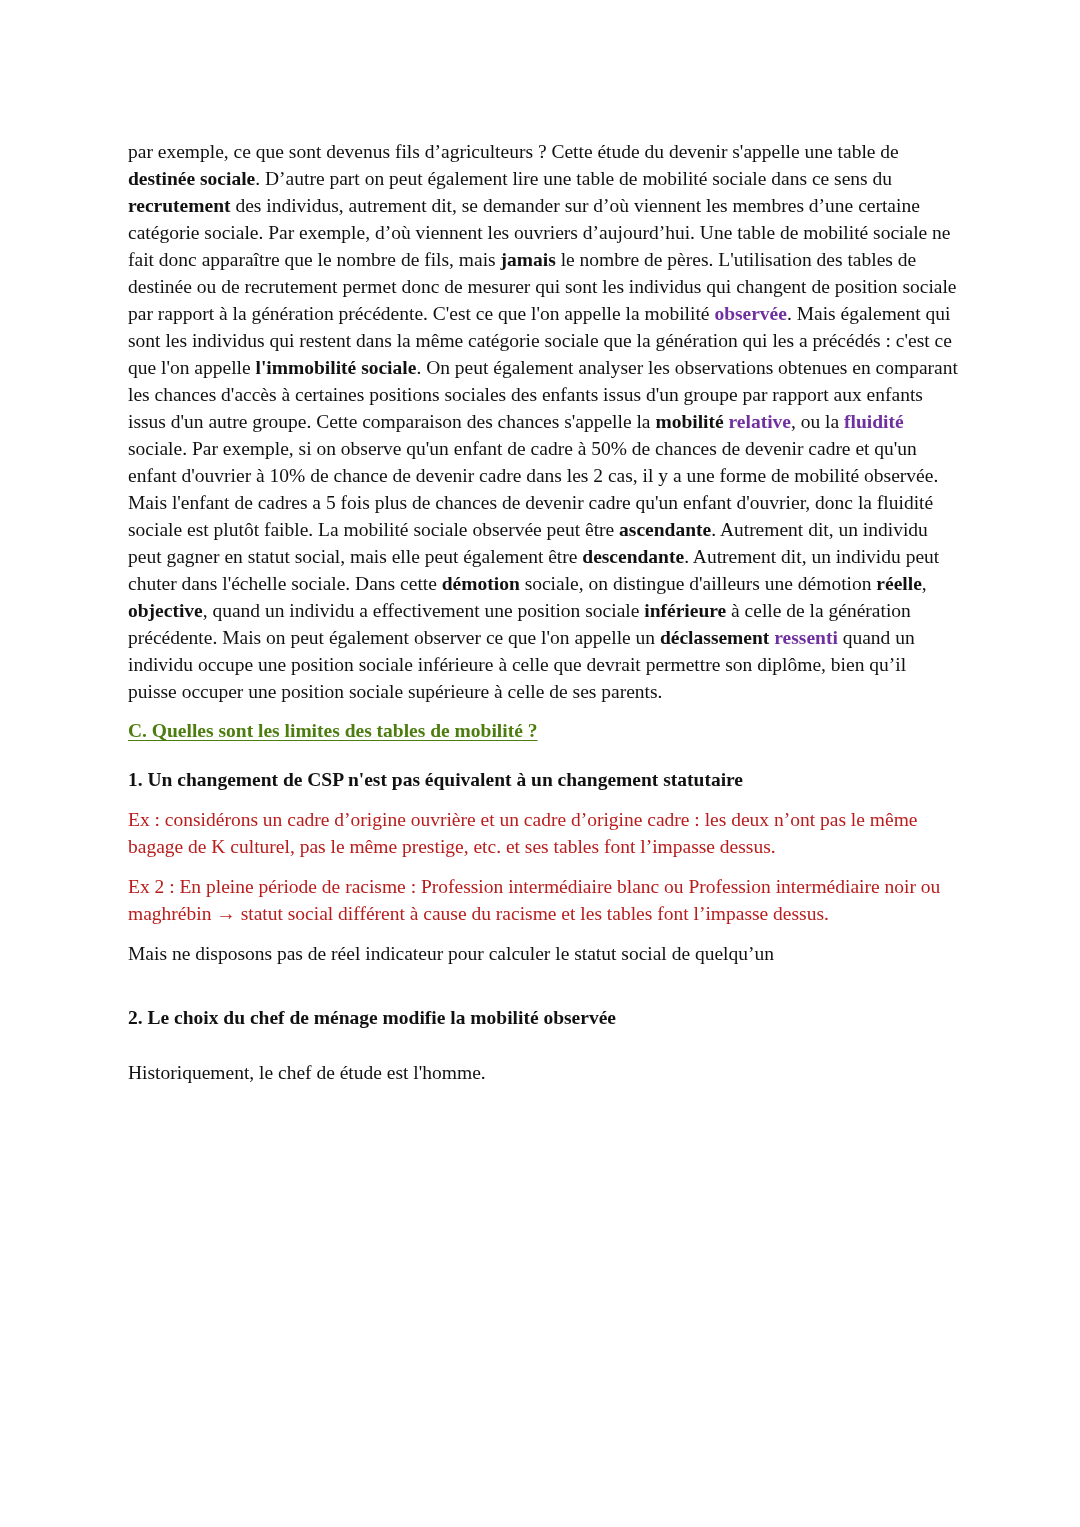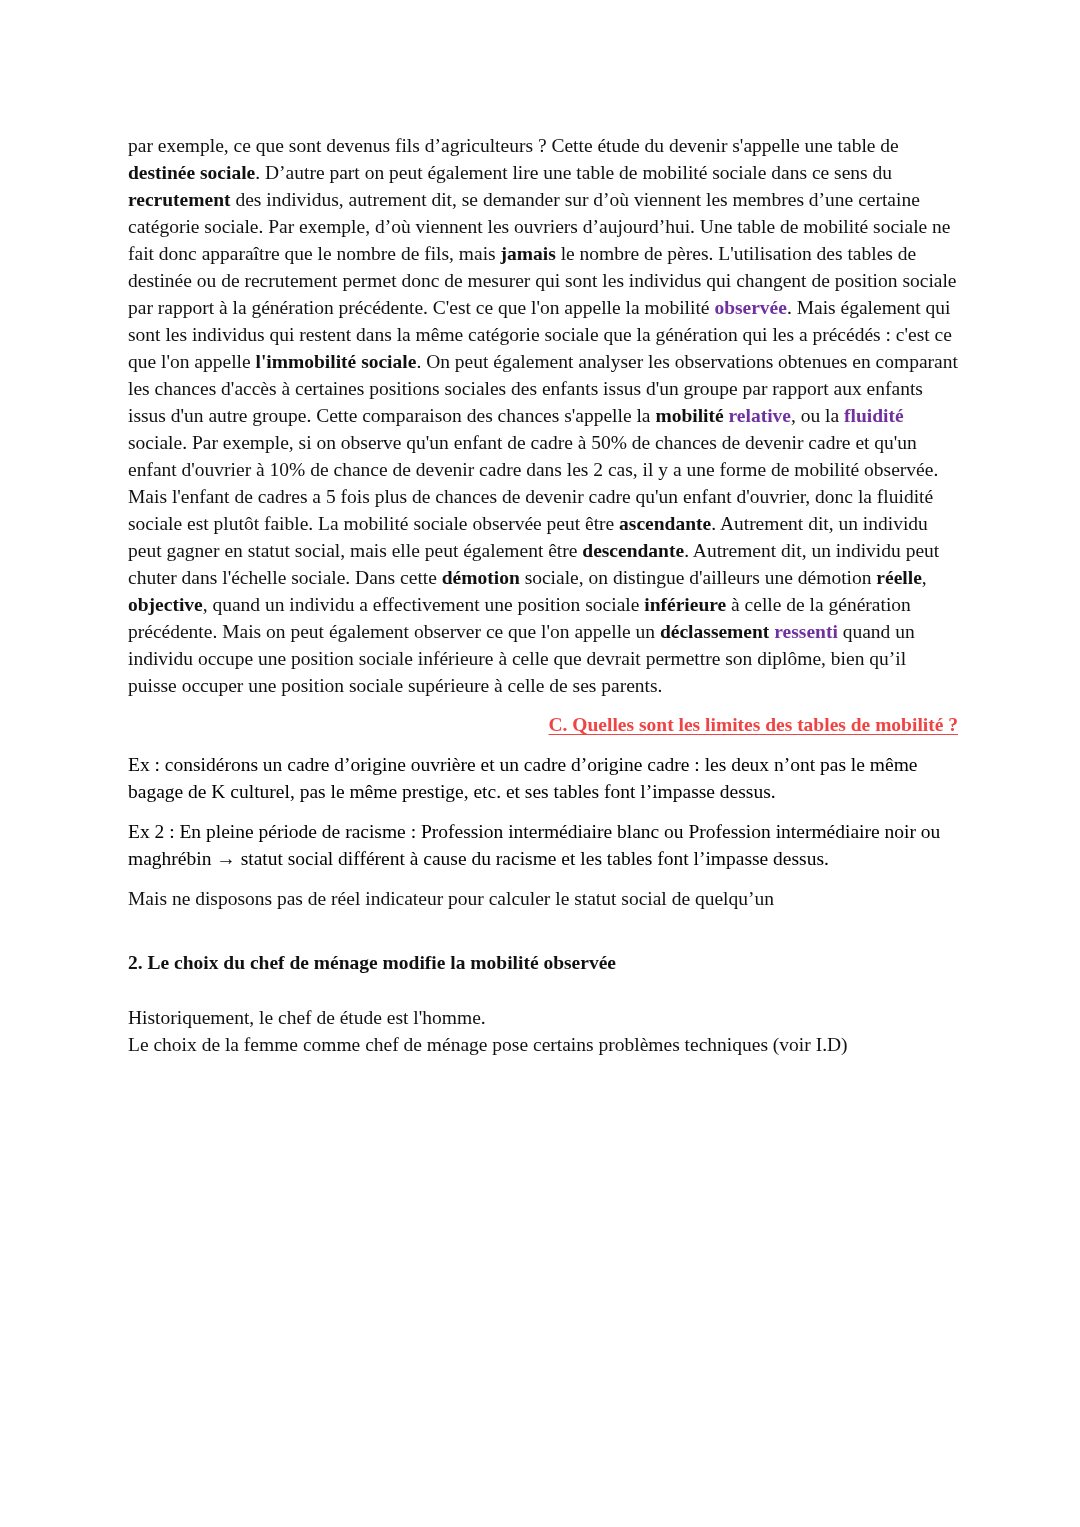--- a/index.html
+++ b/index.html
@@ -11,62 +11,61 @@
       width: 1080px;
       height: 1527px;
       position: relative;
       overflow: hidden;
       font-family: "Liberation Serif", serif;
       color: #111111;
     }
     .page {
       position: absolute;
       left: 128px;
-      top: 132px;
+      top: 138px;
       width: 830px;
       font-size: 19.5px;
       line-height: 27px;
     }
     p {
       margin: 0;
     }
     .b { font-weight: bold; }
     .purple-b { color: #7030a0; font-weight: bold; }
-    .green { color: #000000; }
+    .green { color: #b91c1c; }
     .section-heading {
       margin-top: 12px;
       font-weight: bold;
-      color: #ef4444;
+      color: #4d7c0f;
       text-decoration: underline;
       text-underline-offset: 3px;
-      text-align: right;
     }
     .sub-heading {
       font-weight: bold;
       margin-top: 22px;
     }
     .para-gap-lg { margin-top: 28px; }
     .para-gap { margin-top: 13px; }
   </style>
 </head>
 <body>
 
 <div class="page">
 
   <p><span>par exemple, ce que sont devenus fils d’agriculteurs ?  Cette étude du devenir s'appelle une table de </span><span class="b">destinée sociale</span><span>. D’autre part on peut également lire une table de mobilité sociale dans ce sens du </span><span class="b">recrutement</span><span> des individus, autrement dit, se demander sur d’où viennent les membres d’une certaine catégorie sociale. Par exemple, d’où viennent les ouvriers d’aujourd’hui. Une table de mobilité sociale ne fait donc apparaître que le nombre de fils, mais </span><span class="b">jamais</span><span> le nombre de pères. L'utilisation des tables de destinée ou de recrutement permet donc de mesurer qui sont les individus qui changent de position sociale par rapport à la génération précédente. C'est ce que l'on appelle la mobilité </span><span class="purple-b">observée</span><span>. Mais également qui sont les individus qui restent dans la même catégorie sociale que la génération qui les a précédés : c'est ce que l'on appelle </span><span class="b">l'immobilité sociale</span><span>. On peut également analyser les observations obtenues en comparant les chances d'accès à certaines positions sociales des enfants issus d'un groupe par rapport aux enfants issus d'un autre groupe. Cette comparaison des chances s'appelle la </span><span class="b">mobilité</span><span> </span><span class="purple-b">relative</span><span>, ou la </span><span class="purple-b">fluidité</span><span> sociale. Par exemple, si on observe qu'un enfant de cadre à 50% de chances de devenir cadre et qu'un enfant d'ouvrier à 10% de chance de devenir cadre dans les 2 cas, il y a une forme de mobilité observée. Mais l'enfant de cadres a 5 fois plus de chances de devenir cadre qu'un enfant d'ouvrier, donc la fluidité sociale est plutôt faible. La mobilité sociale observée peut être </span><span class="b">ascendante</span><span>. Autrement dit, un individu peut gagner en statut social, mais elle peut également être </span><span class="b">descendante</span><span>. Autrement dit, un individu peut chuter dans l'échelle sociale. Dans cette </span><span class="b">démotion</span><span> sociale, on distingue d'ailleurs une démotion </span><span class="b">réelle</span><span>, </span><span class="b">objective</span><span>, quand un individu a effectivement une position sociale </span><span class="b">inférieure</span><span> à celle de la génération précédente. Mais on peut également observer ce que l'on appelle un </span><span class="b">déclassement</span><span> </span><span class="purple-b">ressenti</span><span> quand un individu occupe une position sociale inférieure à celle que devrait permettre son diplôme, bien qu’il puisse occuper une position sociale supérieure à celle de ses parents.</span></p>
 
   <p class="section-heading">C. Quelles sont les limites des tables de mobilité ?</p>
 
+  <p class="sub-heading">1. Un changement de CSP n'est pas équivalent à un changement statutaire</p>
 
 
   <p class="para-gap green">Ex : considérons un cadre d’origine ouvrière et un cadre d’origine cadre : les deux n’ont pas le même bagage de K culturel, pas le même prestige, etc. et ses tables font l’impasse dessus.</p>
 
   <p class="para-gap green"><span>Ex 2 : En pleine période de racisme : Profession intermédiaire blanc ou Profession intermédiaire noir ou maghrébin </span><span>→</span><span> statut social différent à cause du racisme et les tables font l’impasse dessus.</span></p>
 
   <p class="para-gap">Mais ne disposons pas de réel indicateur pour calculer le statut social de quelqu’un</p>
 
   <p class="sub-heading" style="margin-top:37px">2. Le choix du chef de ménage modifie la mobilité observée</p>
 
   <p class="para-gap-lg">Historiquement, le chef de étude est l'homme.</p>
-  <p>Le choix de la femme comme chef de ménage pose certains problèmes techniques (voir I.D)</p>
 
 
 </div>
 
 </body></html>

